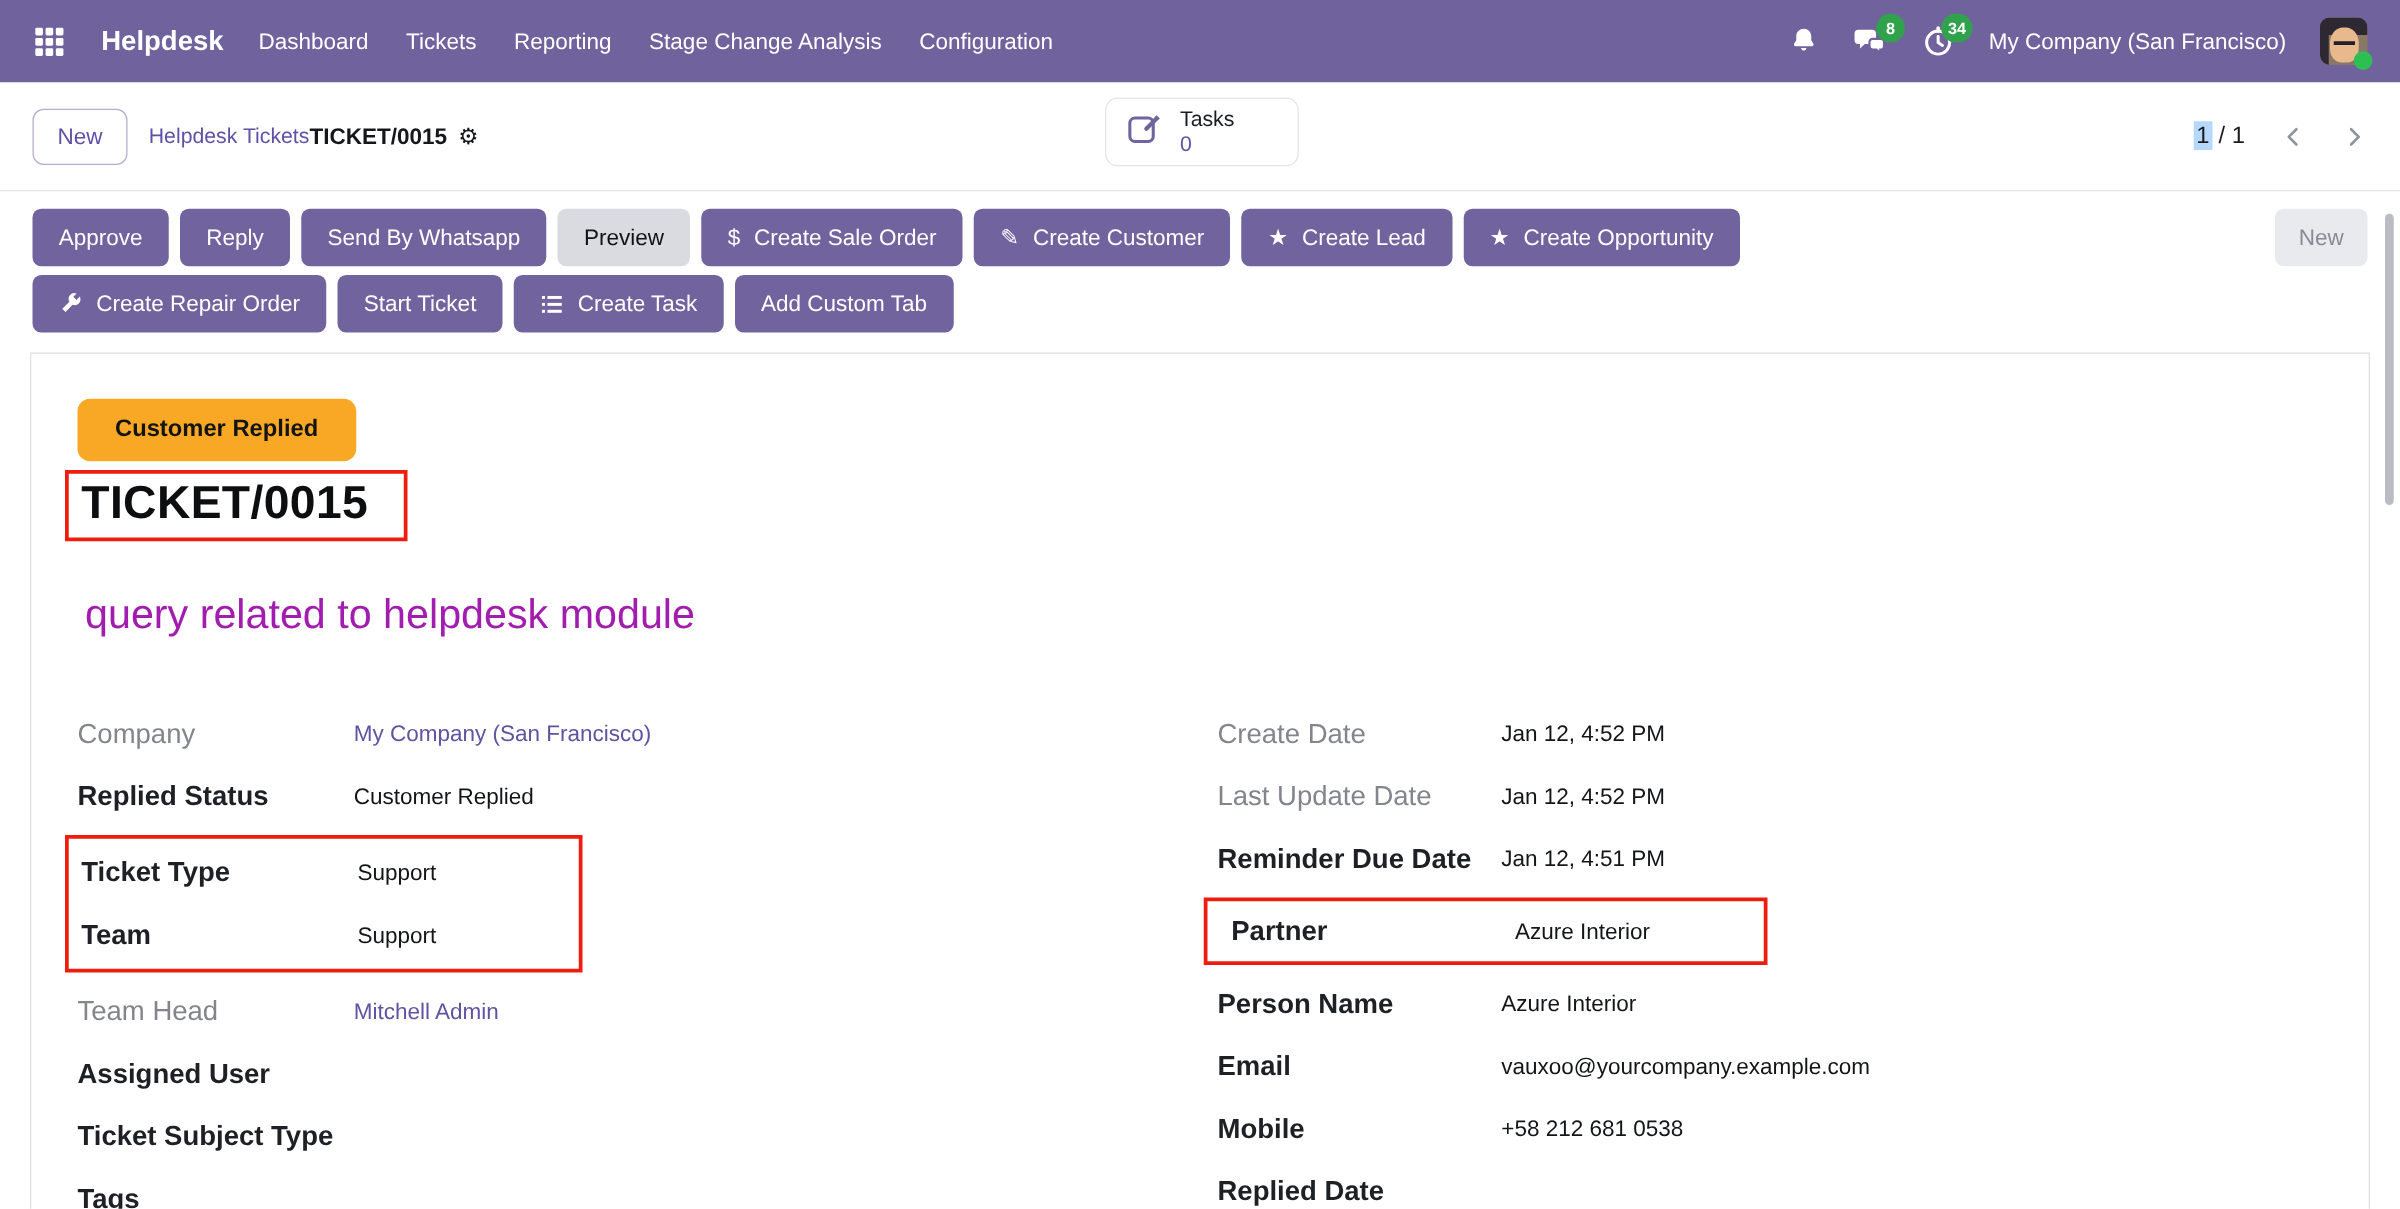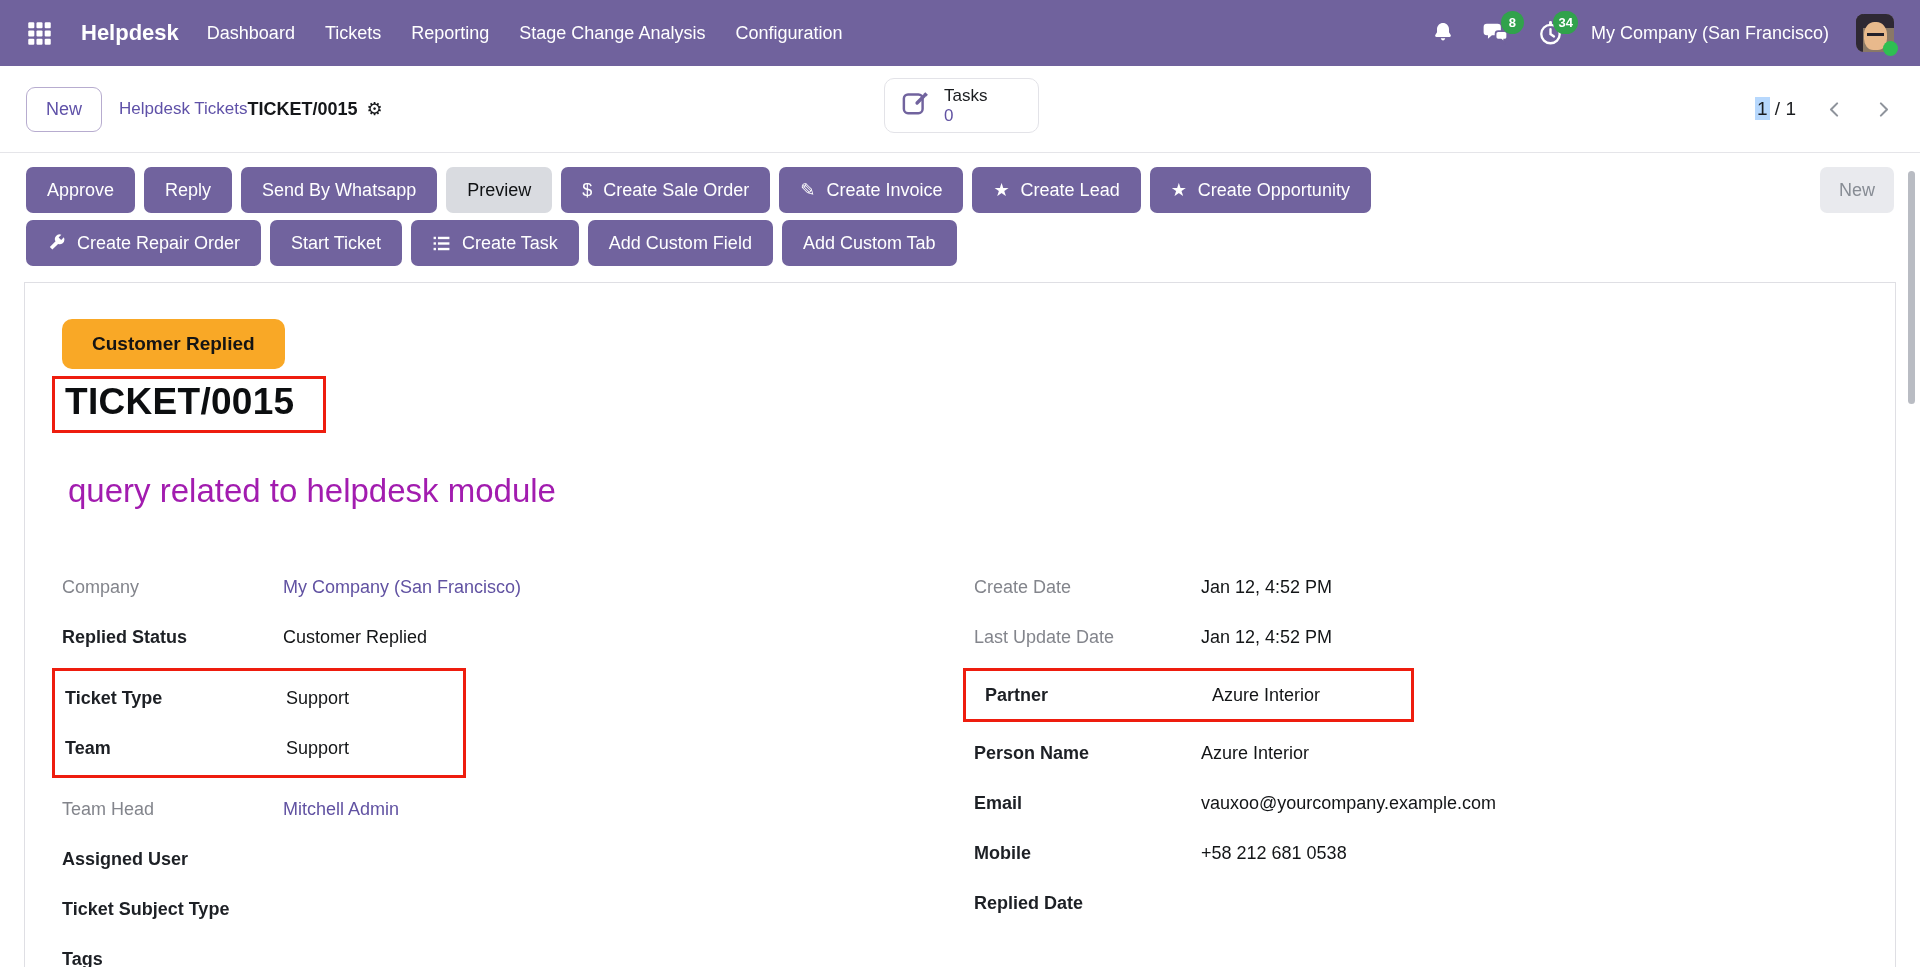--- a/index.html
+++ b/index.html
@@ -71,21 +71,21 @@
   .status-badge { display: inline-block; background: #f9a826; color: #141414; font-size: 19px;
     font-weight: 600; height: 50px; line-height: 50px; padding: 0 30px; border-radius: 10px; }
   .red-box { border: 3px solid #ee1d0e; }
   .ticket-no-box { display: inline-block; margin: 7px 0 0 -10px; padding: 1px 28px 6px 10px; }
   .ticket-no { font-size: 37px; font-weight: 600; color: #0c0e10; letter-spacing: .3px; line-height: 1.2; }
   .subject { margin: 38px 0 0 6px; font-size: 33px; font-weight: 500; color: #a21caf; line-height: 40px; }
   .fields { display: flex; margin-top: 51px; }
   .fcol-left { width: 912px; flex: none; }
   .fcol-right { flex: 1; }
   .field-row { display: flex; align-items: center; min-height: 50px; }
-  .flabel { width: 221px; flex: none; font-size: 18px; font-weight: 600; color: #1d2025; }
+  .flabel { width: 221px; flex: none; font-size: 22px; font-weight: 600; color: #1d2025; }
   .fcol-right .flabel { width: 227px; }
   .flabel.muted { color: #83858c; font-weight: 400; }
   .fvalue { font-size: 18px; color: #131517; }
   .fvalue.link { color: #6152a2; cursor: pointer; }
   .red-box-left { margin: 6px 0 6px -10px; padding: 2px 0 2px 10px; width: 414px; }
   .red-box-partner { margin: 6px 0 6px -11px; padding: 3px 0 3px 19px; width: 451px; }
   .red-box-partner .field-row { min-height: 42px; }
 
   .scrollbar-thumb { position: fixed; right: 5px; top: 171px; width: 7px; height: 233px;
     border-radius: 4px; background: #b9bcc3; }
@@ -202,21 +202,21 @@
       </button>
       <button class="abtn abtn-sec">
         <span>Preview</span>
       </button>
       <button class="abtn abtn-primary">
         <span class="gi">$</span>
         <span>Create Sale Order</span>
       </button>
       <button class="abtn abtn-primary">
         <span class="gi">✎</span>
-        <span>Create Invoice</span>
+        <span>Create Customer</span>
       </button>
       <button class="abtn abtn-primary">
         <span class="gi">★</span>
         <span>Create Lead</span>
       </button>
       <button class="abtn abtn-primary">
         <span class="gi">★</span>
         <span>Create Opportunity</span>
       </button>
       <button class="stage-btn" id="stage-btn">New</button>
@@ -240,23 +240,20 @@
             <rect x="7.5" y="3.5" width="14.5" height="3"></rect>
             <rect x="2" y="10.5" width="3" height="3"></rect>
             <rect x="7.5" y="10.5" width="14.5" height="3"></rect>
             <rect x="2" y="17.5" width="3" height="3"></rect>
             <rect x="7.5" y="17.5" width="14.5" height="3"></rect>
           </svg>
         </span>
         <span>Create Task</span>
       </button>
       <button class="abtn abtn-primary">
-        <span>Add Custom Field</span>
-      </button>
-      <button class="abtn abtn-primary">
         <span>Add Custom Tab</span>
       </button>
     </div>
 </div>
 
 <div class="sheet">
   <div>
     <span class="status-badge">Customer Replied</span>
   </div>
   <div class="red-box ticket-no-box">
@@ -310,20 +307,24 @@
     <div class="fcol-right">
       <div id="rf-top">
           <div class="field-row">
             <span class="flabel muted">Create Date</span>
             <span class="fvalue">Jan 12, 4:52 PM</span>
           </div>
           <div class="field-row">
             <span class="flabel muted">Last Update Date</span>
             <span class="fvalue">Jan 12, 4:52 PM</span>
           </div>
+          <div class="field-row">
+            <span class="flabel">Reminder Due Date</span>
+            <span class="fvalue">Jan 12, 4:51 PM</span>
+          </div>
         </div>
       <div class="red-box red-box-partner">
         <div id="rf-box">
             <div class="field-row">
               <span class="flabel">Partner</span>
               <span class="fvalue">Azure Interior</span>
             </div>
           </div>
       </div>
       <div id="rf-bottom">

